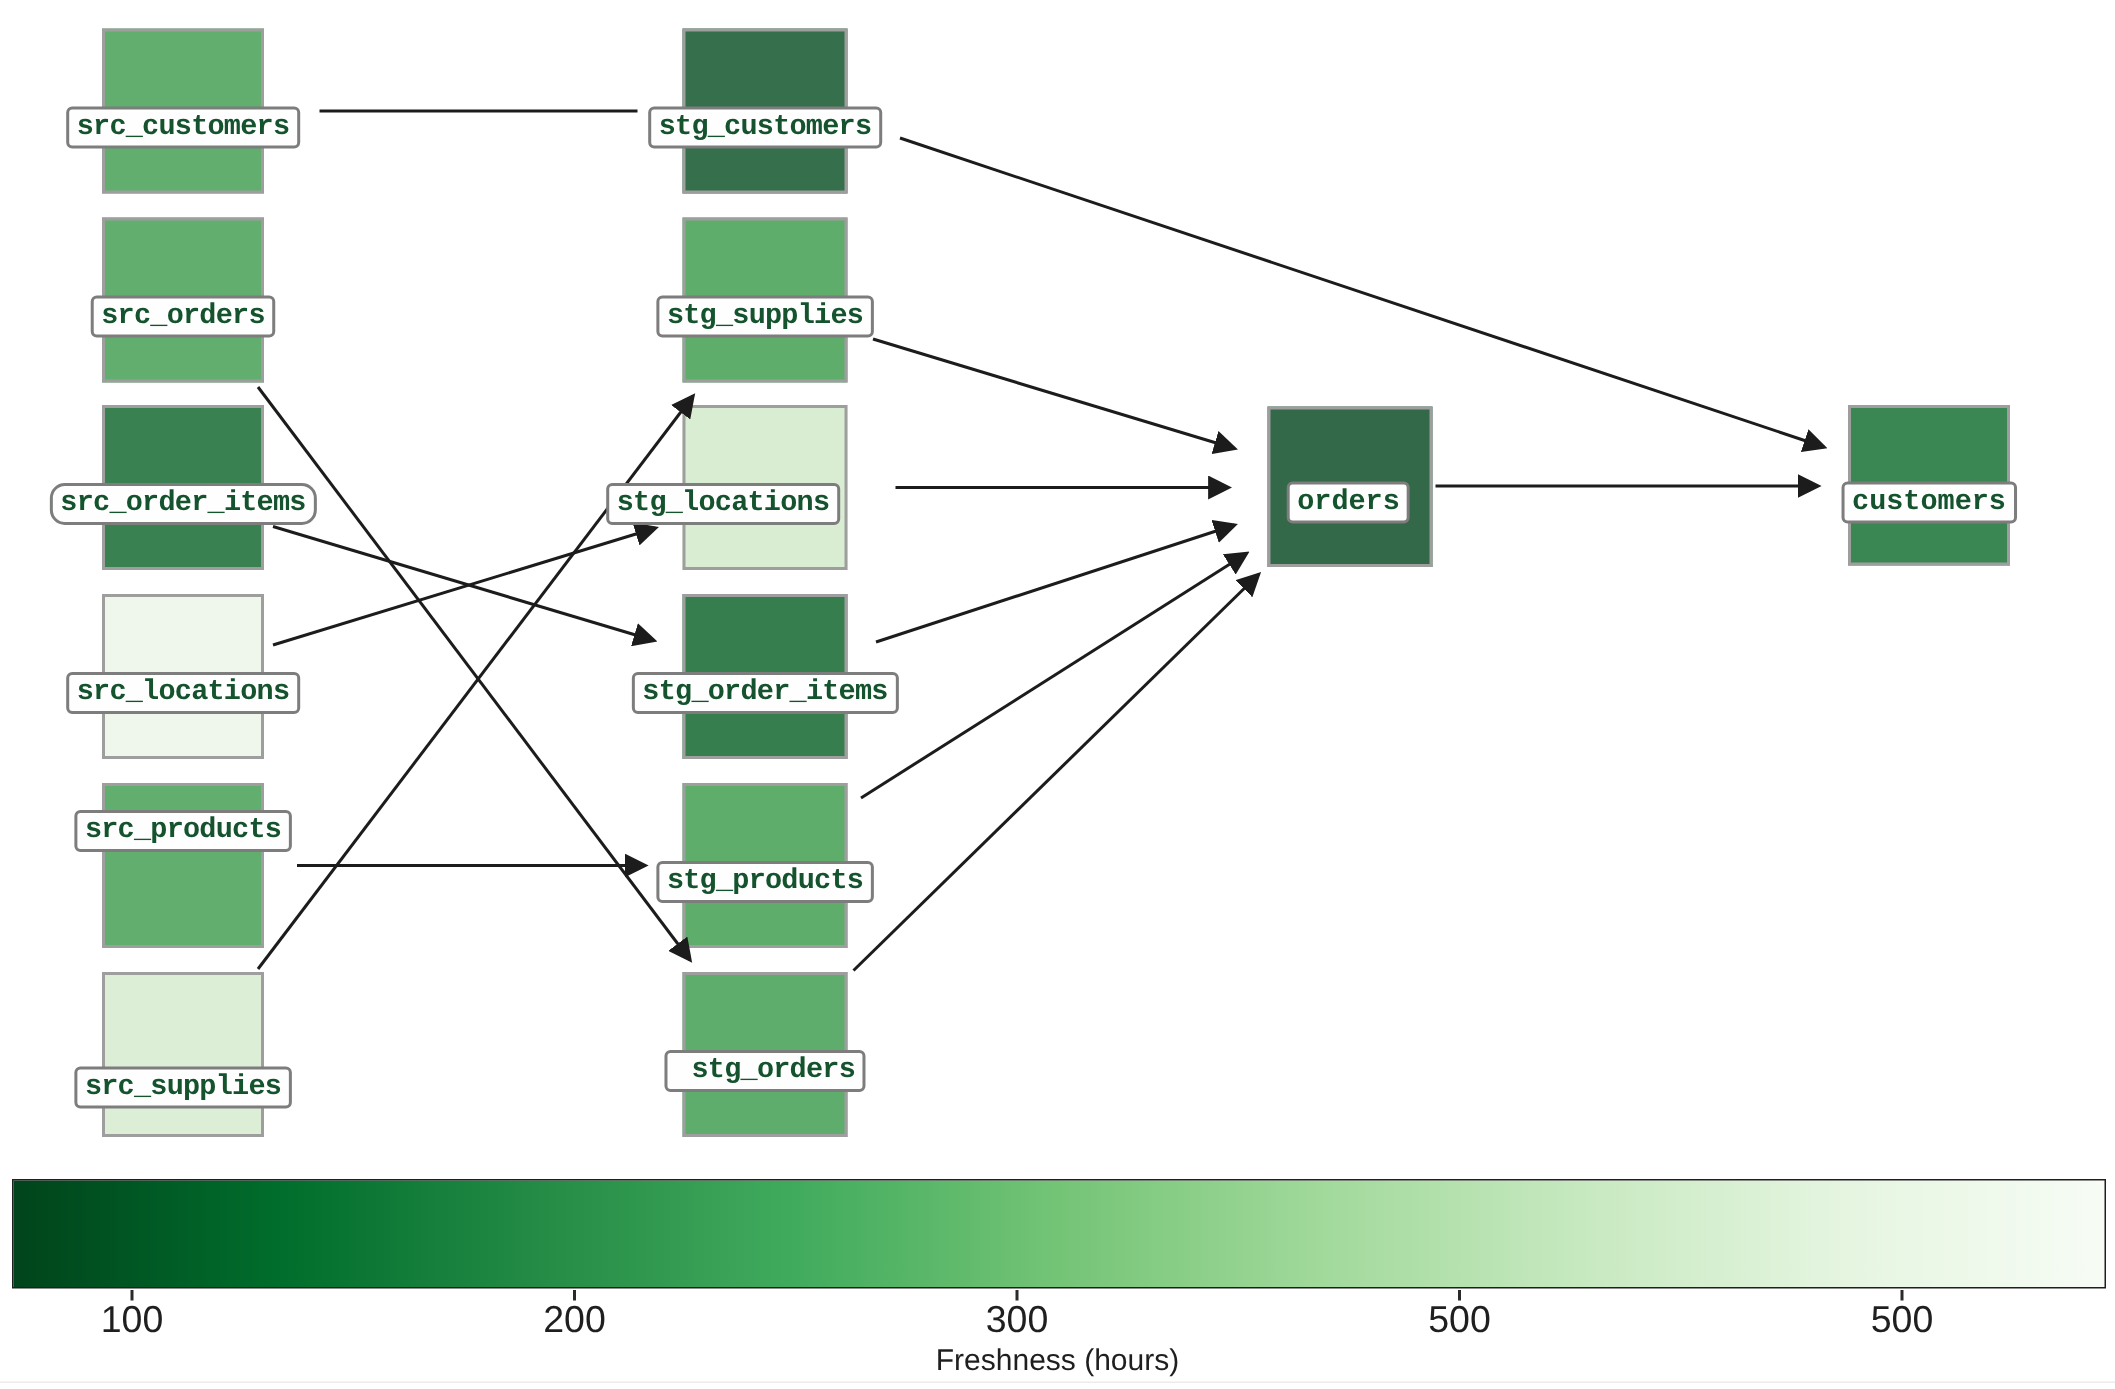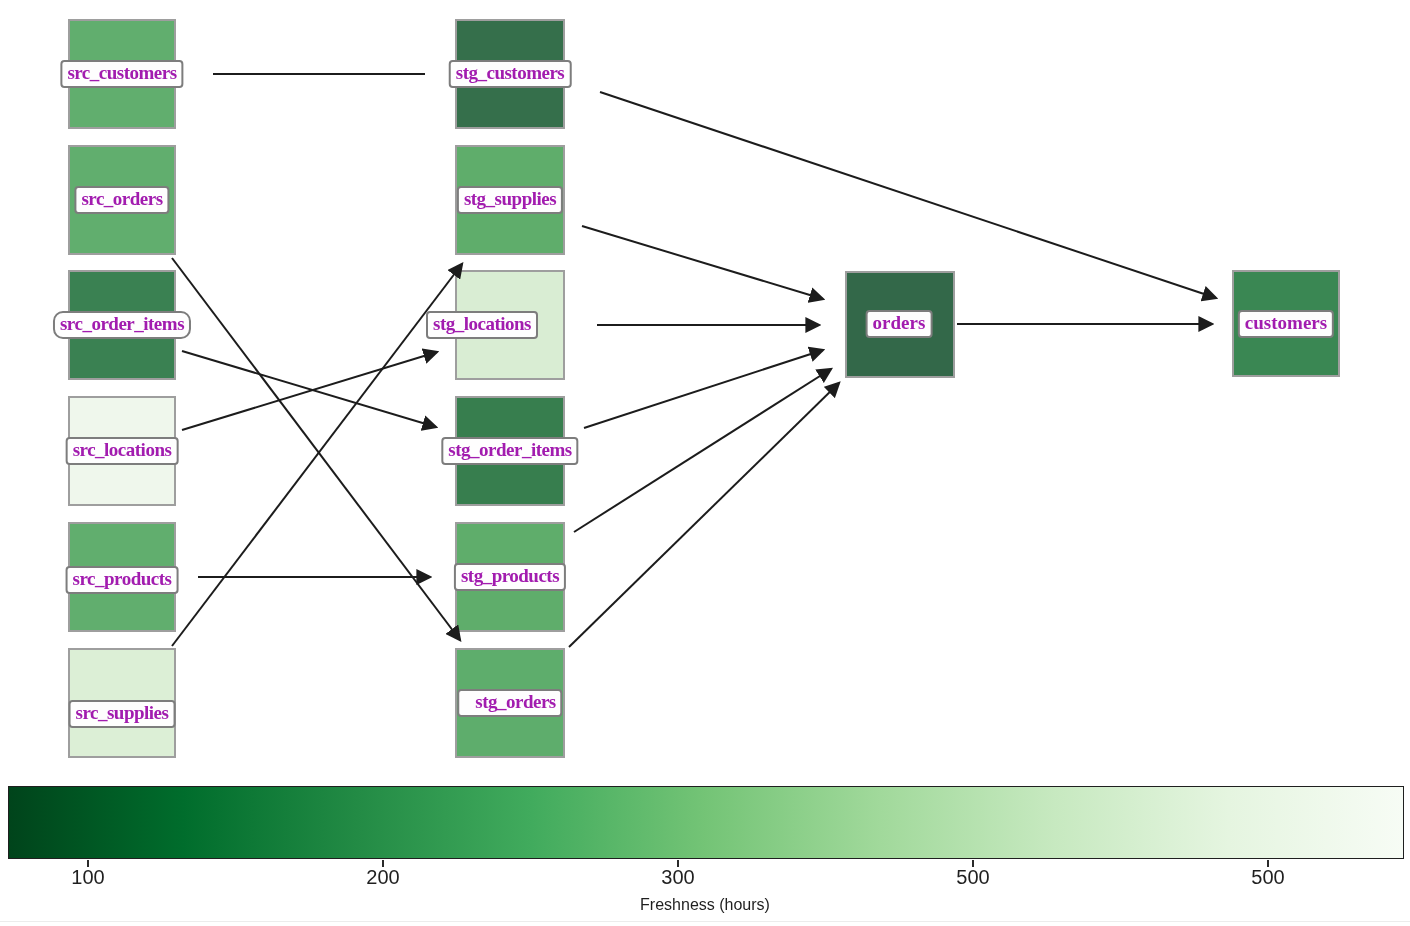--- a/index.html
+++ b/index.html
@@ -6,34 +6,35 @@
   #figure{
     position:relative;width:1410px;height:926px;background:#ffffff;overflow:hidden;
     font-family:"Liberation Sans", sans-serif;
   }
   .node-rect{position:absolute;z-index:1;border:2px solid #9e9e9e;box-sizing:border-box;}
   #edge-layer{position:absolute;left:0;top:0;z-index:2;}
   .node-label{
     position:absolute;z-index:3;transform:translate(-50%,-50%);
     background:#fefefe;border:2px solid #7d7d7d;border-radius:4px;
     padding:0 5px 2px 5px;white-space:nowrap;
-    font-weight:bold;font-size:19px;color:#a21caf;letter-spacing:-0.5px;
-    font-family:Liberation Serif, serif;
+    font-weight:bold;font-size:19px;color:#14532d;letter-spacing:-0.5px;
+    font-family:Liberation Mono, monospace;
+    margin-top:11px;
   }
   .node-label.model{letter-spacing:0px;}
   #colorbar{
     position:absolute;z-index:1;border:1.6px solid #1f1f1f;box-sizing:border-box;
   }
   .cbar-tick{position:absolute;width:2px;height:7px;background:#2a2a2a;transform:translateX(-50%);z-index:1;}
   .cbar-tick-label{
-    position:absolute;transform:translateX(-50%);font-size:20px;color:#1f1f1f;z-index:1;
+    position:absolute;transform:translateX(-50%);font-size:25px;color:#1f1f1f;z-index:1;
     font-family:"Liberation Sans", sans-serif;
   }
   #cbar-axis-label{
-    position:absolute;transform:translateX(-50%);font-size:16px;color:#1f1f1f;z-index:1;
+    position:absolute;transform:translateX(-50%);font-size:20px;color:#1f1f1f;z-index:1;
     font-family:"Liberation Sans", sans-serif;
   }
   #bottom-line{position:absolute;left:0;top:921px;width:1410px;border-top:1.5px solid #ececec;z-index:1;}
 </style>
 </head>
 <body>
 
 <div id="figure">
   <svg id="edge-layer" width="1410" height="926">
     <defs>
@@ -72,21 +73,21 @@
       <div class="node-rect" style="left: 455px; top: 522px; width: 110px; height: 110px; background: rgb(95, 173, 107);"></div>
       <div class="node-rect" style="left: 455px; top: 648px; width: 110px; height: 110px; background: rgb(94, 173, 108);"></div>
       <div class="node-rect" style="left: 845px; top: 271px; width: 110px; height: 107px; background: rgb(51, 104, 73);"></div>
       <div class="node-rect" style="left: 1232px; top: 270px; width: 108px; height: 107px; background: rgb(58, 135, 83);"></div>
     </div>
   <div id="label-layer">
       <div class="node-label" style="left: 122px; top: 74px;">src_customers</div>
       <div class="node-label" style="left: 122px; top: 200px;">src_orders</div>
       <div class="node-label" style="left: 122px; top: 325px; border-radius: 10px;">src_order_items</div>
       <div class="node-label" style="left: 122px; top: 451px;">src_locations</div>
-      <div class="node-label" style="left: 122px; top: 580px;">src_products</div>
+      <div class="node-label" style="left: 122px; top: 543px;">src_products</div>
       <div class="node-label" style="left: 122px; top: 714px;">src_supplies</div>
       <div class="node-label" style="left: 510px; top: 74px;">stg_customers</div>
       <div class="node-label" style="left: 510px; top: 200px;">stg_supplies</div>
       <div class="node-label" style="left: 482px; top: 325px; text-align: center;">stg_locations</div>
       <div class="node-label" style="left: 510px; top: 451px;">stg_order_items</div>
       <div class="node-label" style="left: 510px; top: 577px;">stg_products</div>
       <div class="node-label" style="left: 510px; top: 703px; padding-left: 16px;">stg_orders</div>
       <div class="node-label model" style="left: 899px; top: 324px;">orders</div>
       <div class="node-label model" style="left: 1286px; top: 324px;">customers</div>
     </div>

